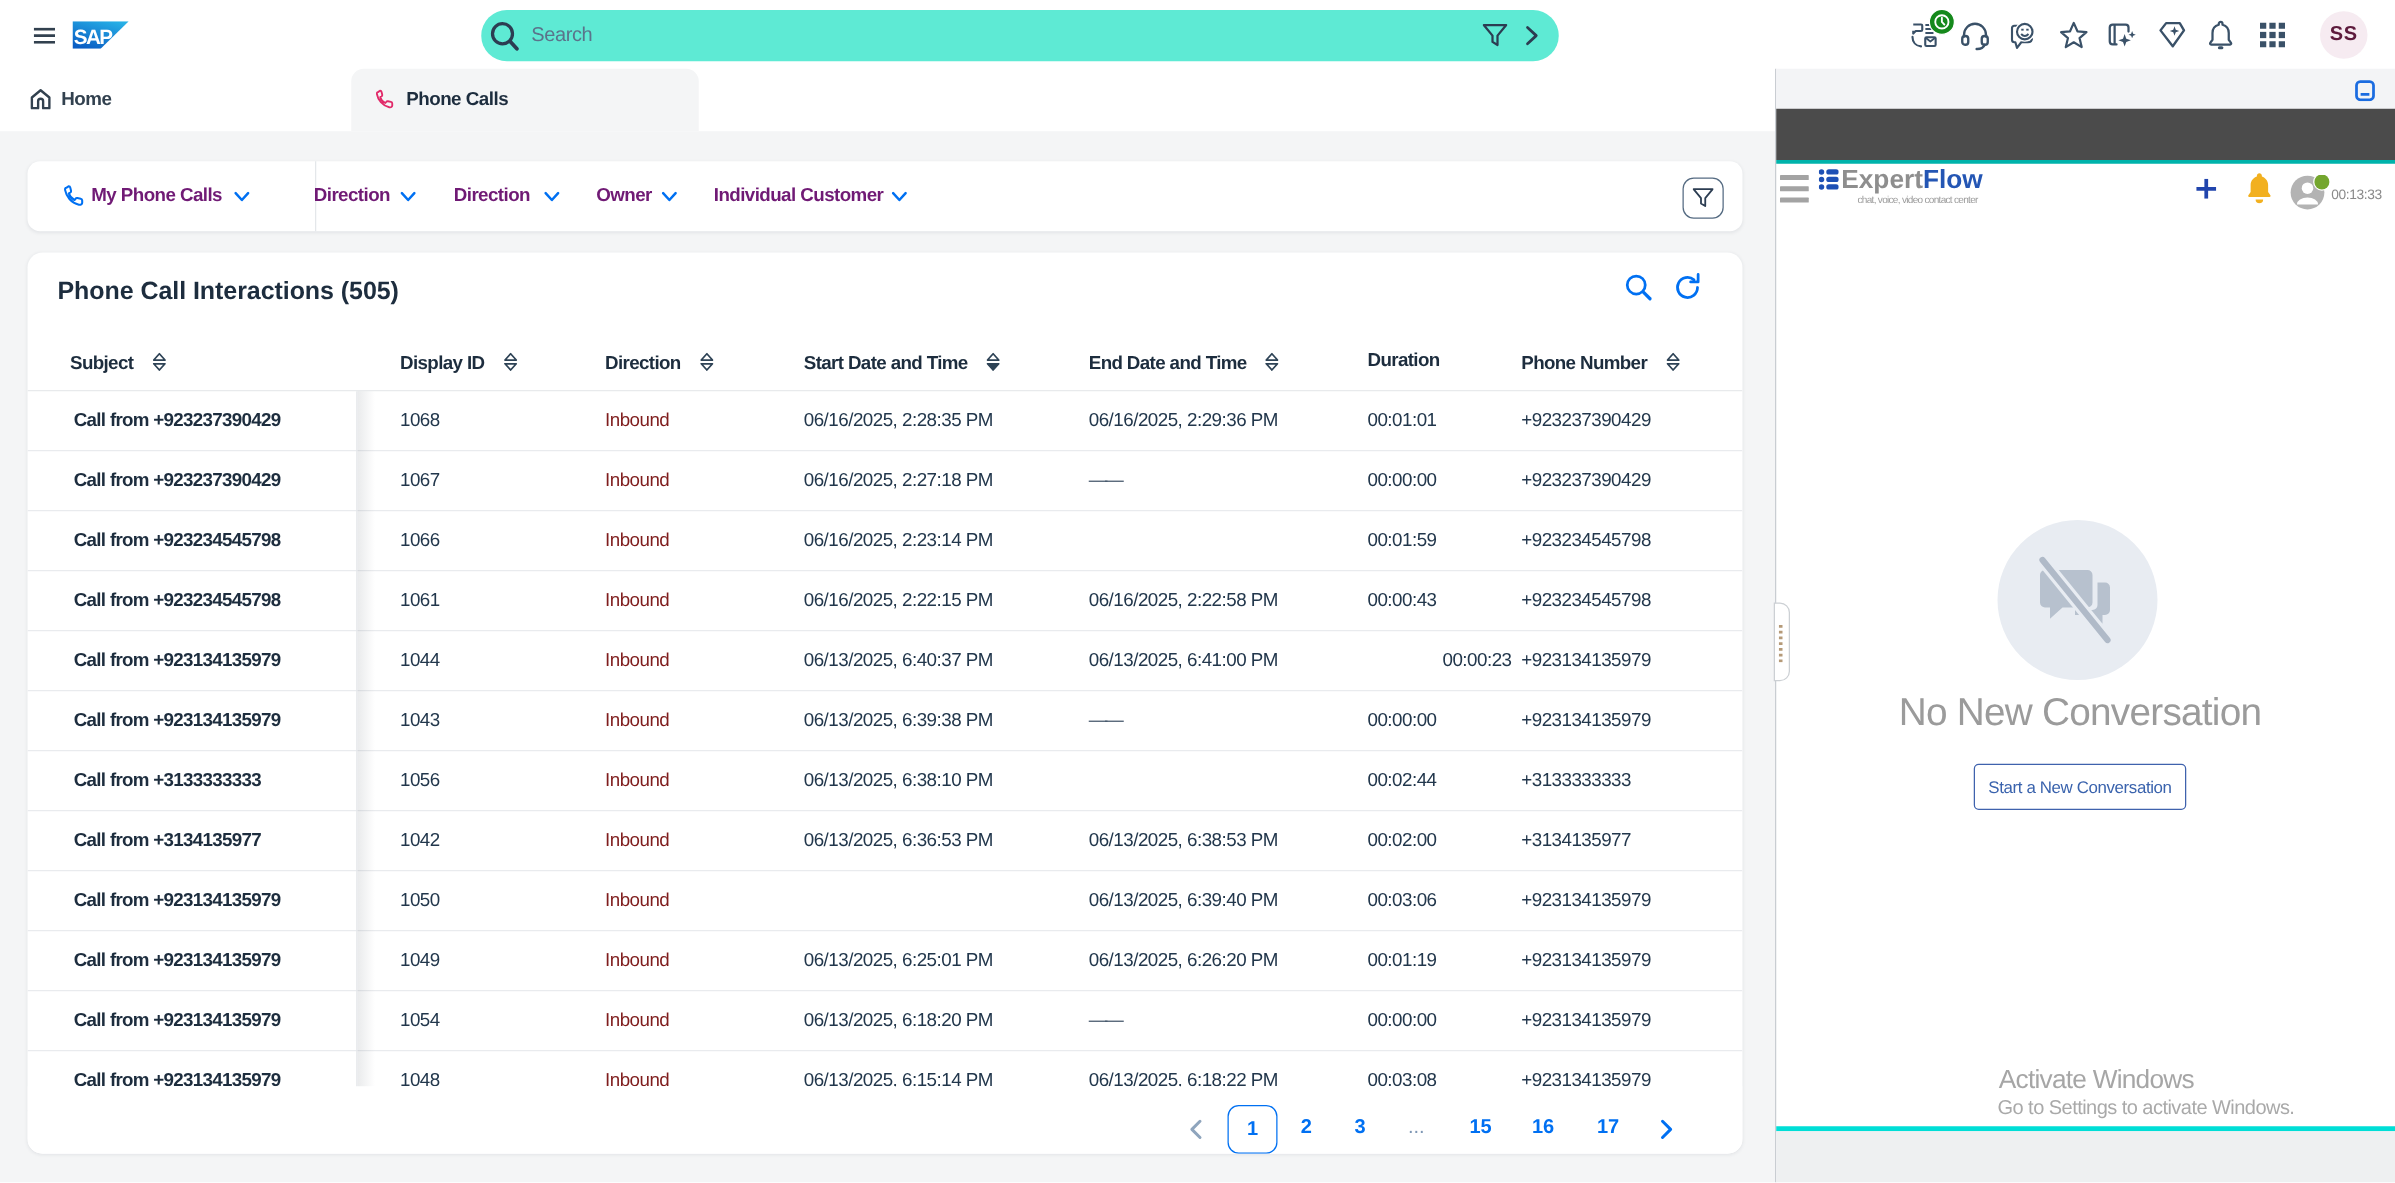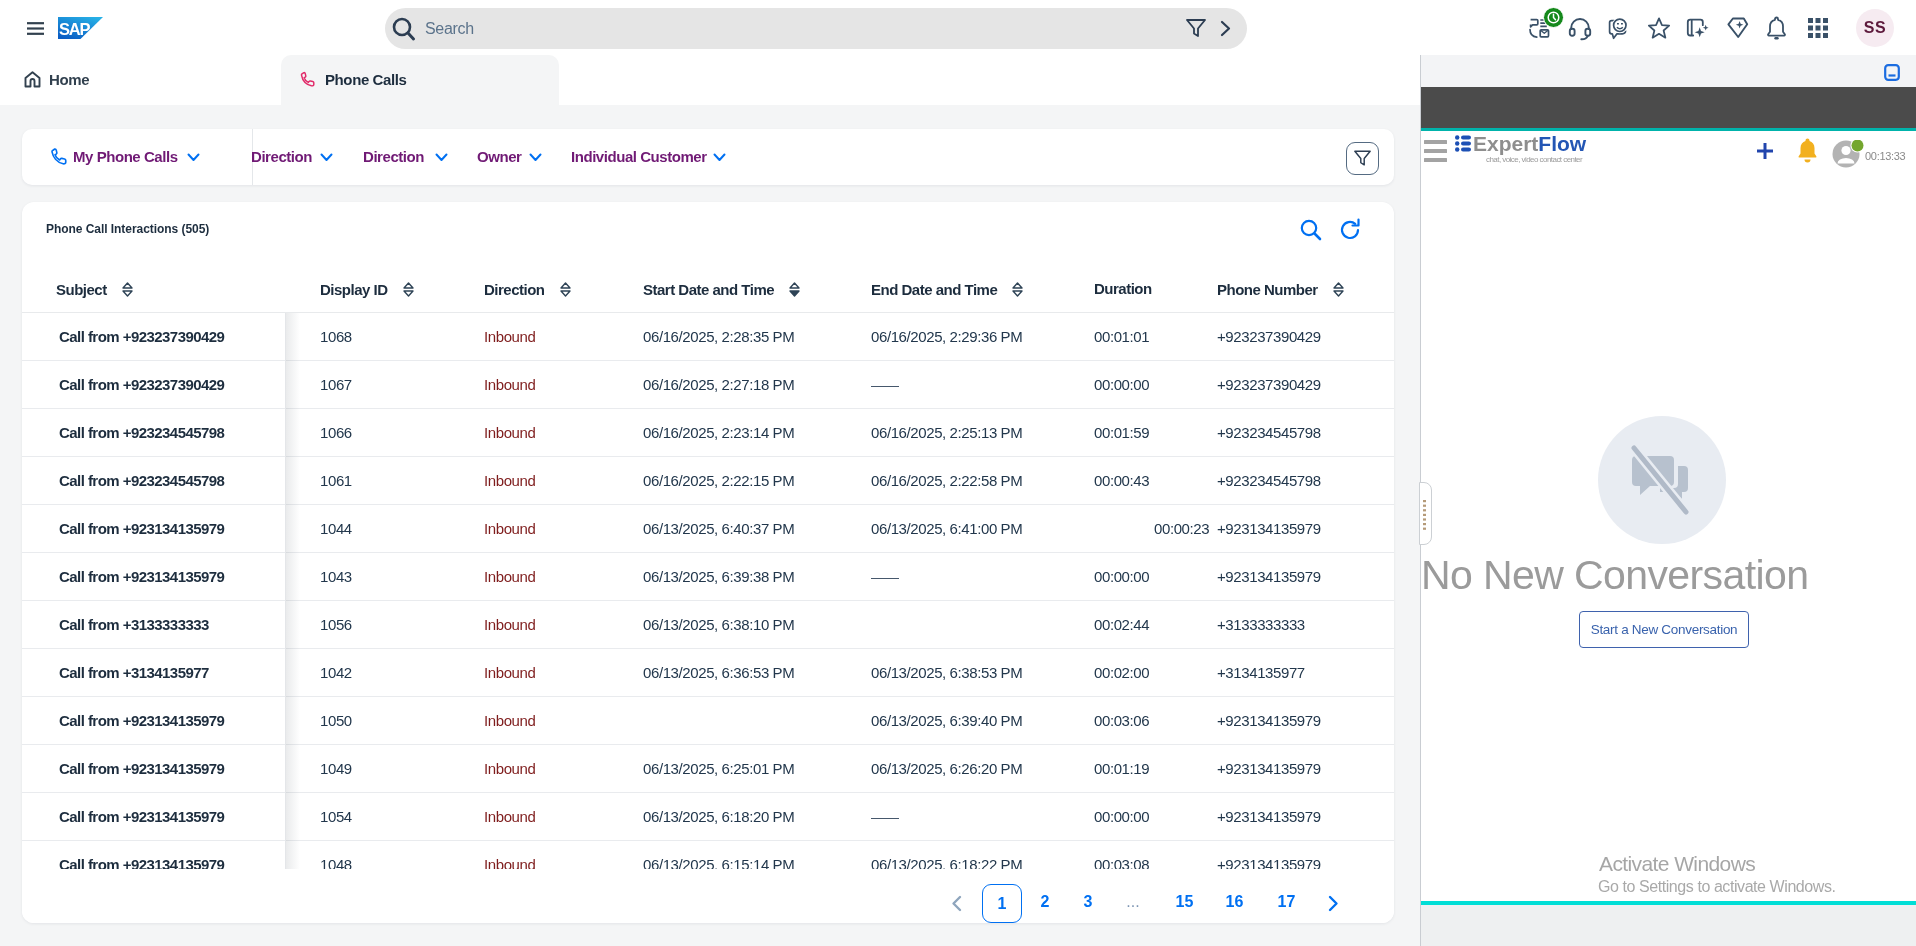--- a/index.html
+++ b/index.html
@@ -1,53 +1,53 @@
 <!DOCTYPE html>
 <html><head>
 <meta charset="utf-8">
 <style>
 * { margin:0; padding:0; box-sizing:border-box; }
 html,body { width:1916px; height:946px; overflow:hidden; }
 body { font-family:"Liberation Sans", sans-serif; background:#fff; position:relative; }
 .abs { position:absolute; }
 
 #header { position:absolute; left:0; top:0; width:1916px; height:55px; background:#fff; }
-#searchpill { position:absolute; left:385px; top:8px; width:862px; height:41px; background:#e5e5e5; border-radius:21px; }
+#searchpill { position:absolute; left:385px; top:8px; width:862px; height:41px; background:#5eead4; border-radius:21px; }
 #searchtxt { position:absolute; left:40px; top:0; height:41px; line-height:41px; font-size:16px; color:#5b738b; letter-spacing:-0.3px; }
 
 #tabbar { position:absolute; left:0; top:55px; width:1420px; height:50px; background:#fff; }
 #tabsel { position:absolute; left:281px; top:0; width:278px; height:50px; background:#f4f5f6; border-radius:10px 10px 0 0; }
 .tabtxt { font-size:15px; font-weight:700; color:#32414f; position:absolute; letter-spacing:-0.4px; line-height:18px; }
 
 #contentL { position:absolute; left:0; top:105px; width:1420px; height:841px; background:#f4f5f6; }
 #filterbar { position:absolute; left:22px; top:24px; width:1372px; height:56px; background:#fff; border-radius:10px; box-shadow:0 1px 3px rgba(30,40,60,0.08); }
 .fitem { position:absolute; top:0; height:56px; line-height:56px; font-size:15px; font-weight:700; color:#701a75; white-space:nowrap; letter-spacing:-0.45px; }
 #fdivider { position:absolute; left:230px; top:0px; width:1px; height:56px; background:#e4e7ea; }
 #funnelbtn { position:absolute; left:1324px; top:13px; width:33px; height:33px; border:1px solid #556b82; border-radius:9px; }
 #tablecard { position:absolute; left:22px; top:97px; width:1372px; height:721px; background:#fff; border-radius:12px; box-shadow:0 1px 3px rgba(30,40,60,0.08); overflow:hidden; }
-#tcardtitle { position:absolute; left:24px; top:20px; font-size:12px; font-weight:700; color:#1d2d3e; letter-spacing:-0.05px; }
+#tcardtitle { position:absolute; left:24px; top:20px; font-size:20px; font-weight:700; color:#1d2d3e; letter-spacing:-0.05px; }
 .colhead { position:absolute; top:78px; height:20px; font-size:15px; font-weight:700; color:#1d2d3e; white-space:nowrap; letter-spacing:-0.5px; }
 #rows { position:absolute; left:0; top:111px; width:1372px; height:610px; }
 .row { position:absolute; left:0; width:1372px; height:48px; border-bottom:1px solid #e9ebee; }
 .cell { position:absolute; top:0; height:48px; line-height:48px; font-size:15px; color:#22374c; white-space:nowrap; letter-spacing:-0.4px; }
 .csub { font-weight:700; color:#1d2d3e; letter-spacing:-0.55px; }
 .cdir { color:#7f1d1d; }
 .cdash { color:#46586c; letter-spacing:-2px; }
 #subshadow { position:absolute; left:263px; top:111px; width:15px; height:559px; border-left:1px solid #e4e6e9; background:linear-gradient(to right, rgba(80,90,100,0.12), rgba(80,90,100,0)); }
 #pagebar { position:absolute; left:0; bottom:0; width:1372px; height:54px; background:#fff; }
 .pgnum { position:absolute; top:11px; height:43px; line-height:43px; font-size:16px; font-weight:700; color:#0070f2; text-align:center; }
 #pg1 { position:absolute; left:960px; top:15px; width:40px; height:39px; border:1px solid #0070f2; border-radius:9px; line-height:38px; font-size:16px; font-weight:700; color:#0070f2; text-align:center; }
 
 #panelR { position:absolute; left:1420px; top:55px; width:496px; height:891px; background:#fff; border-left:1px solid #c9cdd2; }
 #rp-gray { position:absolute; left:0; top:0; width:496px; height:32px; background:#f3f4f6; }
 #rp-dark { position:absolute; left:0; top:32px; width:496px; height:41px; background:#4b4b4b; }
 #rp-teal1 { position:absolute; left:0; top:73px; width:496px; height:3px; background:#00b3ab; }
 #rp-teal2 { position:absolute; left:0; top:846px; width:496px; height:4px; background:#00ded6; }
 #rp-graybottom { position:absolute; left:0; top:850px; width:496px; height:41px; background:#eef0f1; }
-#noconv { position:absolute; left:0; top:497px; width:486px; text-align:left; font-size:41px; color:#9b9b9b; letter-spacing:-0.6px; }
+#noconv { position:absolute; left:0; top:497px; width:486px; text-align:center; font-size:31px; color:#9b9b9b; letter-spacing:-0.6px; }
 #startbtn { position:absolute; left:158px; top:556px; width:170px; height:37px; border:1px solid #3f62ad; border-radius:4px; background:#fff; color:#3a63ad; font-size:13.5px; text-align:center; line-height:35px; white-space:nowrap; letter-spacing:-0.3px; }
 #convcircle { position:absolute; left:177px; top:361px; width:128px; height:128px; border-radius:64px; background:#e8ecf2; }
 #aw1 { position:absolute; left:178px; top:797px; font-size:21px; color:#a6a6a6; font-weight:400; letter-spacing:-0.6px; }
 #aw2 { position:absolute; left:177px; top:823px; font-size:16px; color:#a9a9a9; letter-spacing:-0.43px; }
 #efsub { position:absolute; left:65px; top:100px; font-size:8px; color:#9b9b9b; letter-spacing:-0.55px; }
 #timer { position:absolute; left:444px; top:95px; font-size:11px; color:#8a8a8a; letter-spacing:-0.3px; }
 #handle { position:absolute; left:-2px; top:427px; width:13px; height:63px; background:#fff; border:1px solid #ccd0d4; border-radius:0 8px 8px 0; }
 </style>
 </head>
 <body>
@@ -268,21 +268,20 @@
           <div class="cell" style="left:621px">06/16/2025, 2:27:18 PM</div>
           <div class="cell cdash" style="left:849px">——</div>
           <div class="cell" style="left:1072px">00:00:00</div>
           <div class="cell" style="left:1195px">+923237390429</div>
         </div>
         <div class="row" style="top:96px">
           <div class="cell csub" style="left:37px">Call from +923234545798</div>
           <div class="cell" style="left:298px">1066</div>
           <div class="cell cdir" style="left:462px">Inbound</div>
           <div class="cell" style="left:621px">06/16/2025, 2:23:14 PM</div>
-          <div class="cell" style="left:849px">06/16/2025, 2:25:13 PM</div>
           <div class="cell" style="left:1072px">00:01:59</div>
           <div class="cell" style="left:1195px">+923234545798</div>
         </div>
         <div class="row" style="top:144px">
           <div class="cell csub" style="left:37px">Call from +923234545798</div>
           <div class="cell" style="left:298px">1061</div>
           <div class="cell cdir" style="left:462px">Inbound</div>
           <div class="cell" style="left:621px">06/16/2025, 2:22:15 PM</div>
           <div class="cell" style="left:849px">06/16/2025, 2:22:58 PM</div>
           <div class="cell" style="left:1072px">00:00:43</div>

